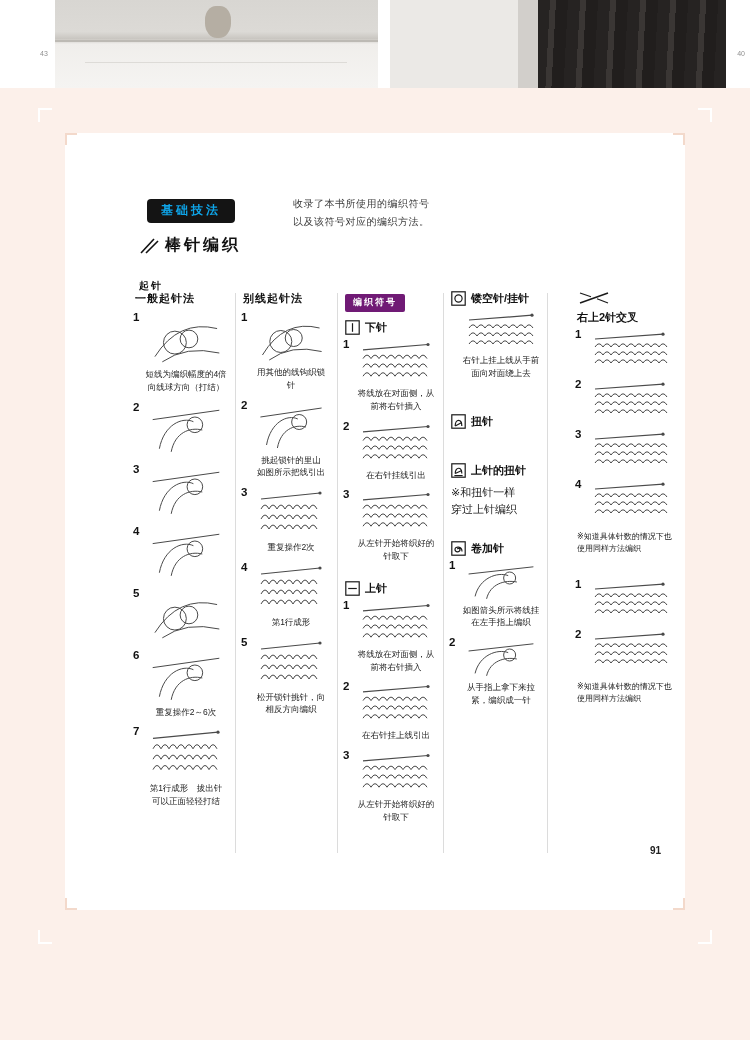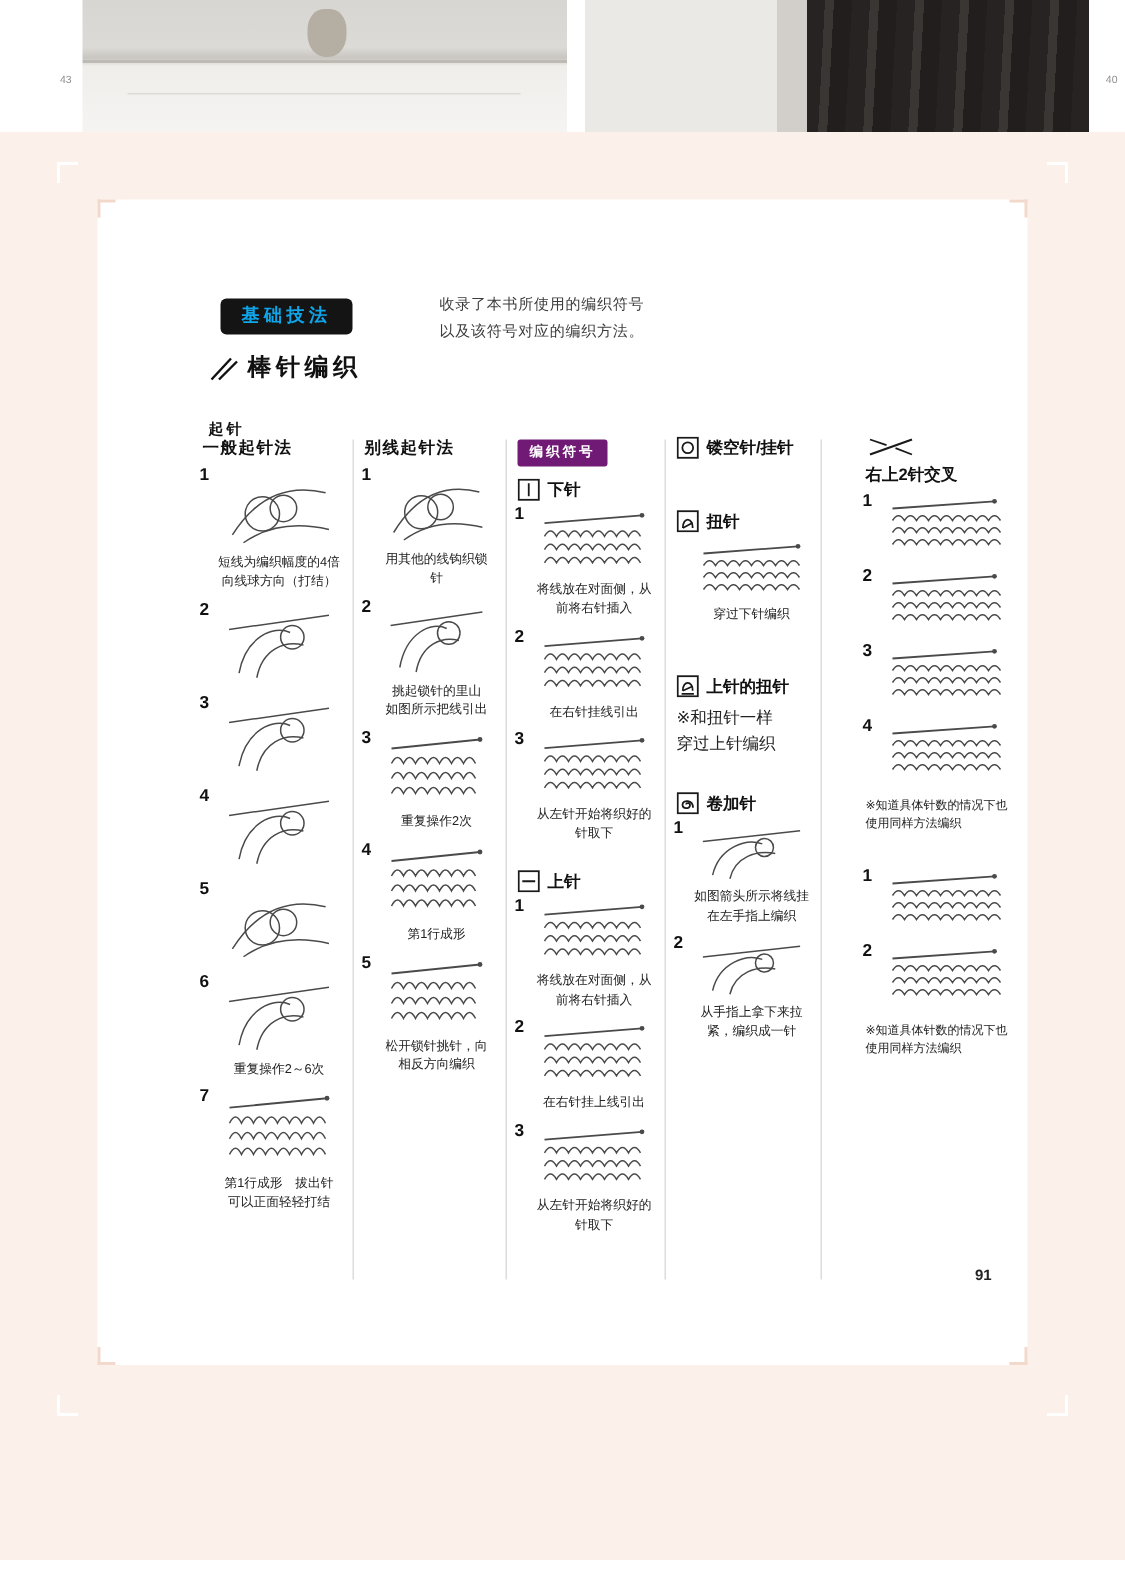--- a/index.html
+++ b/index.html
@@ -372,43 +372,43 @@
             <div class="section" style="margin-bottom: 34px;">
               <div class="sec-head">
                 <span class="sym">
                   <svg width="15" height="15" viewBox="0 0 15 15" aria-hidden="true">
                     <rect x="0.8" y="0.8" width="13.4" height="13.4" stroke="#1a1a1a" fill="none" stroke-width="1.2"></rect>
                     <circle cx="7.5" cy="7.5" r="3.6" stroke="#1a1a1a" fill="none" stroke-width="1.2"></circle>
                   </svg>
                 </span>
                 <span class="sec-title">镂空针/挂针</span>
               </div>
+              <div class="step">
+                <div class="illo">
+                  <svg width="72" height="40" viewBox="0 0 72 40" aria-hidden="true">
+                    <path d="M4,16 q4,-6.4 8,0 q4,-6.4 8,0 q4,-6.4 8,0 q4,-6.4 8,0 q4,-6.4 8,0 q4,-6.4 8,0 q4,-6.4 8,0 q4,-6.4 8,0" stroke="#4a4a4a" fill="none" stroke-width="1"></path>
+                    <path d="M4,24 q4,-6.4 8,0 q4,-6.4 8,0 q4,-6.4 8,0 q4,-6.4 8,0 q4,-6.4 8,0 q4,-6.4 8,0 q4,-6.4 8,0 q4,-6.4 8,0" stroke="#4a4a4a" fill="none" stroke-width="1"></path>
+                    <path d="M4,32 q4,-6.4 8,0 q4,-6.4 8,0 q4,-6.4 8,0 q4,-6.4 8,0 q4,-6.4 8,0 q4,-6.4 8,0 q4,-6.4 8,0 q4,-6.4 8,0" stroke="#4a4a4a" fill="none" stroke-width="1"></path>
+                    <line x1="4" y1="8" x2="67" y2="3.2" stroke="#4a4a4a" stroke-width="1.2"></line>
+                    <circle cx="67" cy="3.2" r="1.6" fill="#4a4a4a"></circle>
+                  </svg>
+                </div>
+                <div class="cap">右针上挂上线从手前面向对面绕上去</div>
+              </div>
             </div>
             <div class="section" style="margin-bottom: 34px;">
               <div class="sec-head">
                 <span class="sym">
                   <svg width="15" height="15" viewBox="0 0 15 15" aria-hidden="true">
                     <rect x="0.8" y="0.8" width="13.4" height="13.4" stroke="#1a1a1a" fill="none" stroke-width="1.2"></rect>
                     <path d="M4.2,12 C4.2,4.5 10.8,4.5 10.8,12" stroke="#1a1a1a" fill="none" stroke-width="1.2"></path>
                     <line x1="4.2" y1="12" x2="10.8" y2="8.5" stroke="#1a1a1a" fill="none" stroke-width="1.2"></line>
                   </svg>
                 </span>
                 <span class="sec-title">扭针</span>
-              </div>
-              <div class="step">
-                <div class="illo">
-                  <svg width="72" height="40" viewBox="0 0 72 40" aria-hidden="true">
-                    <path d="M4,16 q4,-6.4 8,0 q4,-6.4 8,0 q4,-6.4 8,0 q4,-6.4 8,0 q4,-6.4 8,0 q4,-6.4 8,0 q4,-6.4 8,0 q4,-6.4 8,0" stroke="#4a4a4a" fill="none" stroke-width="1"></path>
-                    <path d="M4,24 q4,-6.4 8,0 q4,-6.4 8,0 q4,-6.4 8,0 q4,-6.4 8,0 q4,-6.4 8,0 q4,-6.4 8,0 q4,-6.4 8,0 q4,-6.4 8,0" stroke="#4a4a4a" fill="none" stroke-width="1"></path>
-                    <path d="M4,32 q4,-6.4 8,0 q4,-6.4 8,0 q4,-6.4 8,0 q4,-6.4 8,0 q4,-6.4 8,0 q4,-6.4 8,0 q4,-6.4 8,0 q4,-6.4 8,0" stroke="#4a4a4a" fill="none" stroke-width="1"></path>
-                    <line x1="4" y1="8" x2="67" y2="3.2" stroke="#4a4a4a" stroke-width="1.2"></line>
-                    <circle cx="67" cy="3.2" r="1.6" fill="#4a4a4a"></circle>
-                  </svg>
-                </div>
-                <div class="cap">穿过下针编织</div>
               </div>
             </div>
             <div class="section" style="margin-bottom: 22px;">
               <div class="sec-head">
                 <span class="sym">
                   <svg width="15" height="15" viewBox="0 0 15 15" aria-hidden="true">
                     <rect x="0.8" y="0.8" width="13.4" height="13.4" stroke="#1a1a1a" fill="none" stroke-width="1.2"></rect>
                     <path d="M4.2,10.5 C4.2,3.5 10.8,3.5 10.8,10.5" stroke="#1a1a1a" fill="none" stroke-width="1.2"></path>
                     <line x1="4.2" y1="10.5" x2="10.8" y2="7.5" stroke="#1a1a1a" fill="none" stroke-width="1.2"></line>
                     <line x1="3.4" y1="12.6" x2="11.6" y2="12.6" stroke="#1a1a1a" fill="none" stroke-width="1.2"></line>

